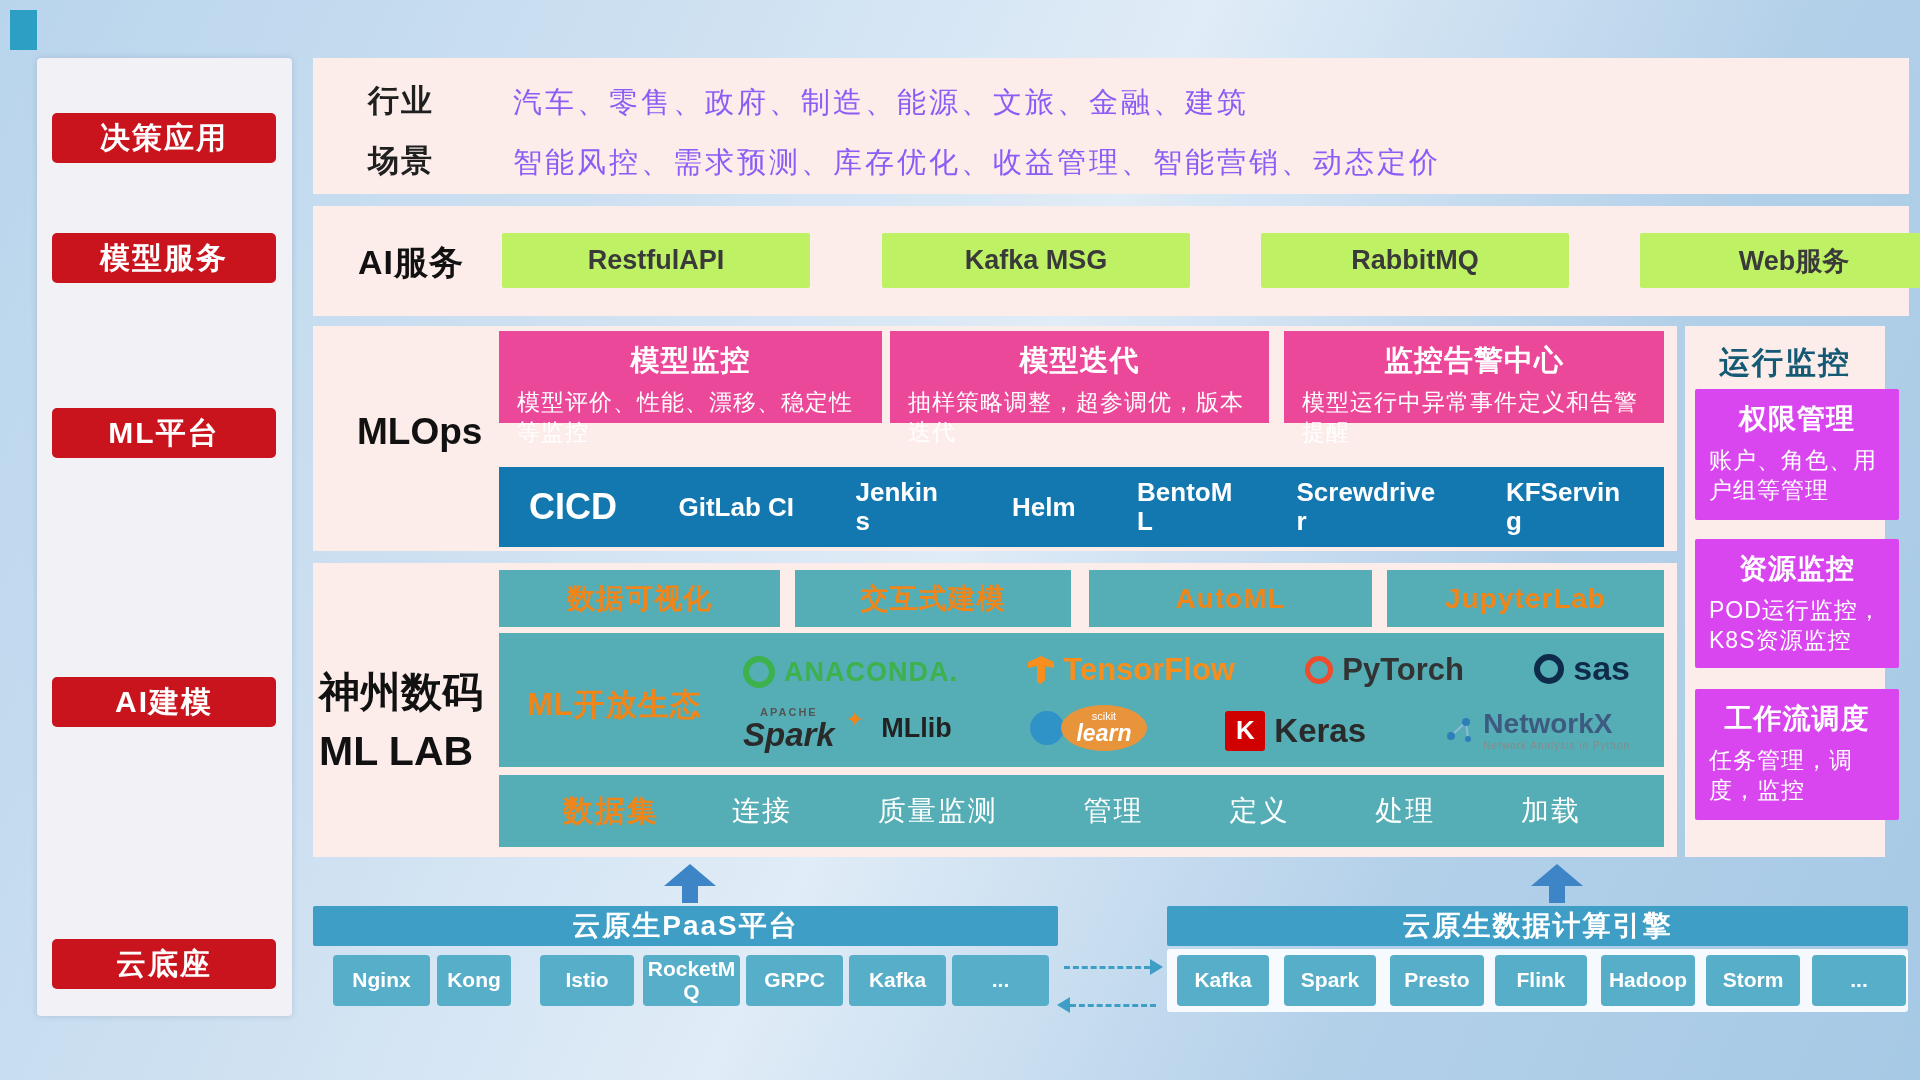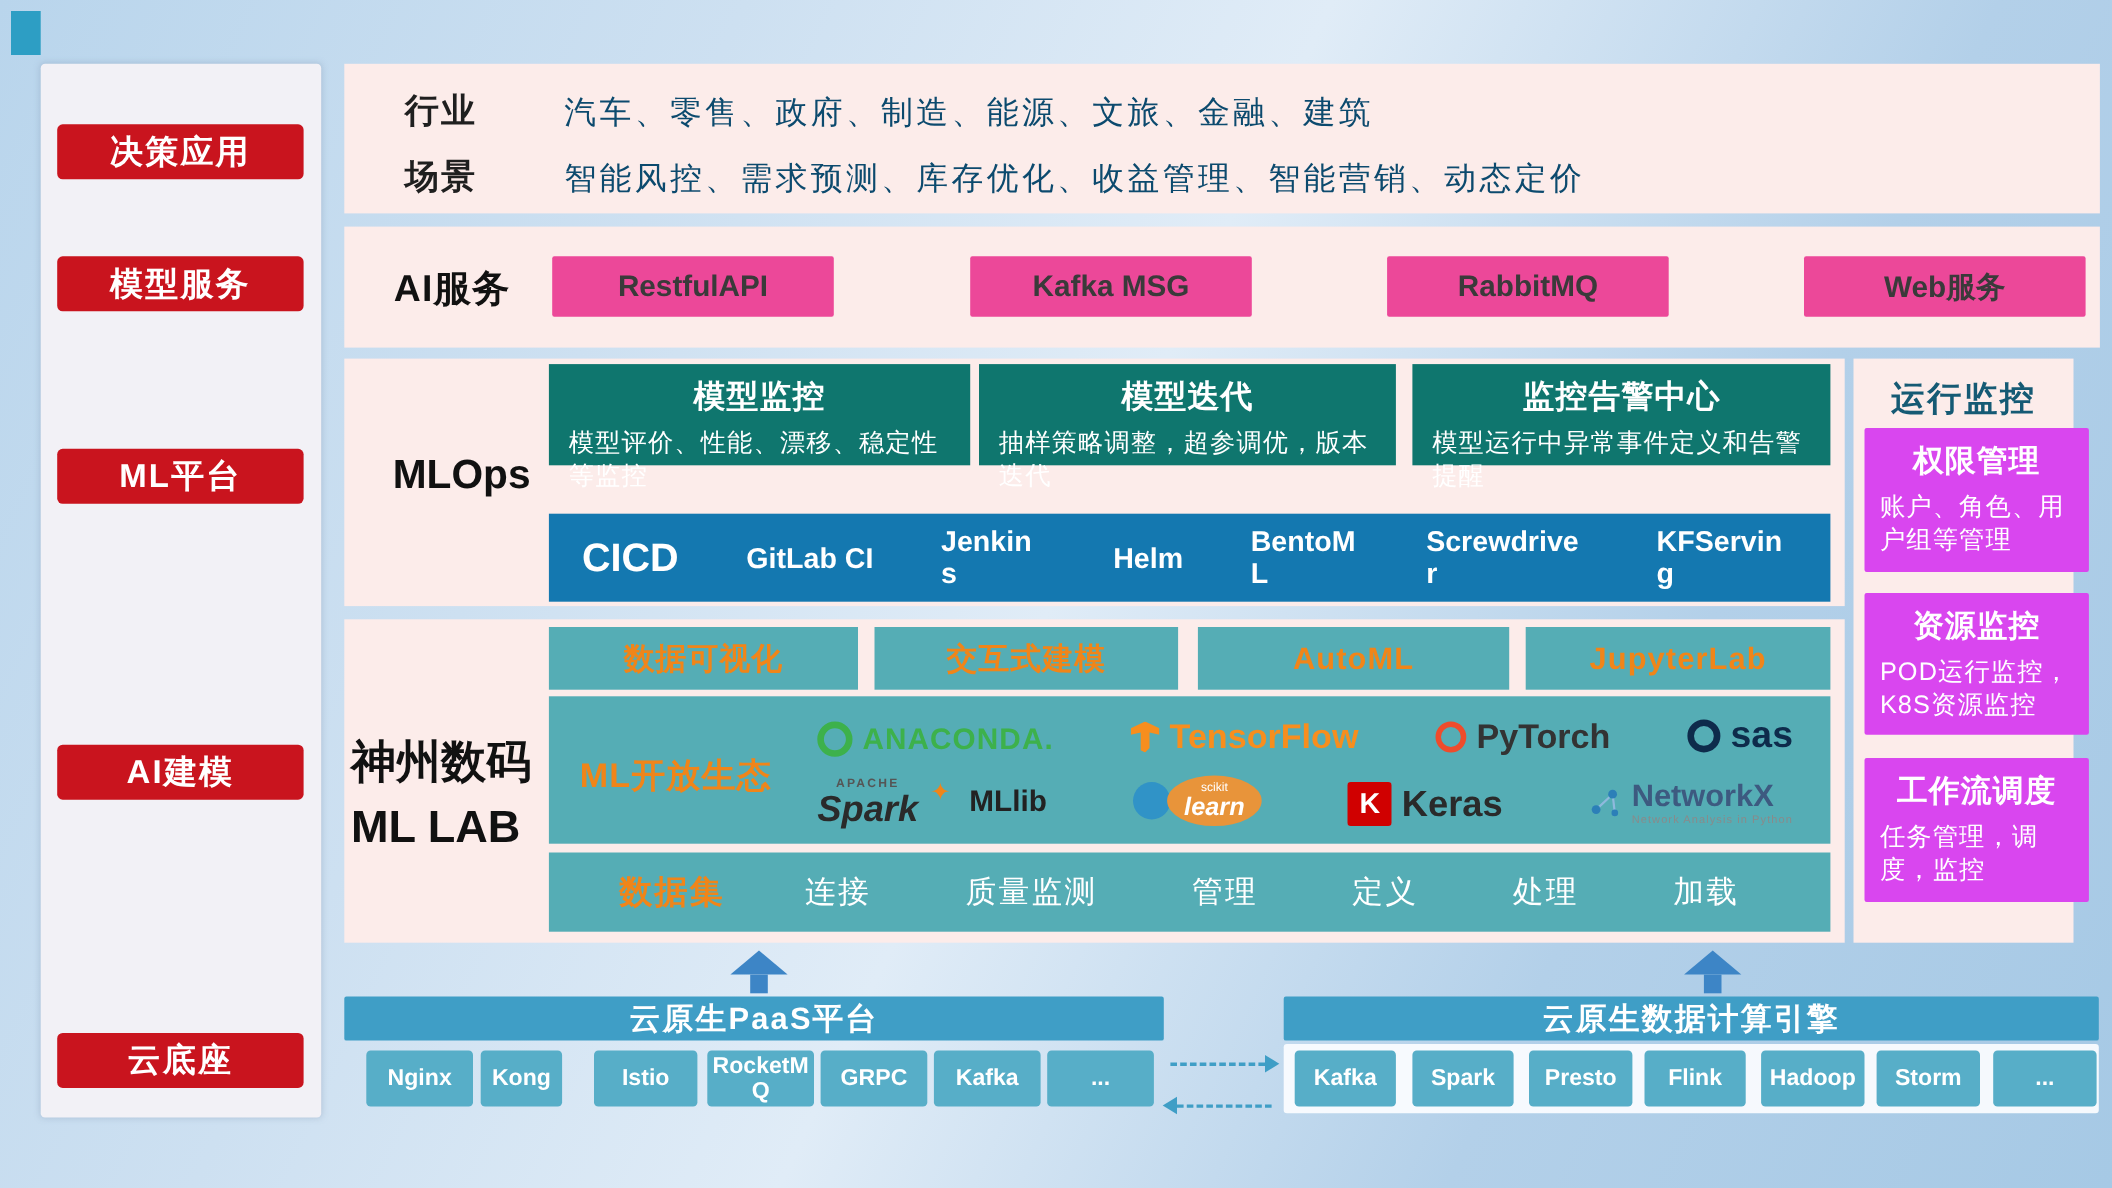--- a/index.html
+++ b/index.html
@@ -9,27 +9,27 @@
   .abs{position:absolute;}
   .flexc{display:flex;align-items:center;justify-content:center;}
 
   .corner{background:#2d9ec4;}
   .sidebar{background:#f2f1f6;border-radius:4px;box-shadow:0 0 6px rgba(120,140,170,.35);}
   .red-btn{left:52px;width:224px;height:50px;background:#c9141e;color:#fff;font-size:30px;font-weight:700;
     letter-spacing:2px;border-radius:5px;display:flex;align-items:center;justify-content:center;}
 
   .band{background:#fcecea;}
   .b-label{font-weight:700;color:#1f1f1f;font-size:31px;letter-spacing:2px;}
-  .b-text{font-size:29px;color:#0c4a6e;letter-spacing:3px;}
+  .b-text{font-size:29px;color:#8b5cf6;letter-spacing:3px;}
 
   .band2-label{font-size:34px;font-weight:700;color:#111;letter-spacing:1px;}
-  .gray-btn{top:27px;width:256px;height:55px;background:#ec4899;color:#3a3a3a;font-weight:700;font-size:27px;border-radius:2px;}
+  .gray-btn{top:27px;width:308px;height:55px;background:#bef264;color:#3a3a3a;font-weight:700;font-size:27px;border-radius:2px;}
 
   .mlops-label{font-size:37px;font-weight:700;color:#111;}
-  .blue-card{top:5px;height:92px;background:#0f766e;color:#fff;}
+  .blue-card{top:5px;height:92px;background:#ec4899;color:#fff;}
   .blue-card .t{text-align:center;font-size:29px;font-weight:700;margin-top:10px;letter-spacing:1px;}
   .blue-card .d{font-size:23px;line-height:1.3;padding:7px 18px 0 18px;letter-spacing:1px;}
   .cicd-bar{background:#1478b0;color:#fff;display:flex;align-items:center;justify-content:space-between;
     padding:0 38px 0 30px;box-sizing:border-box;}
   .cicd-label{font-size:36px;font-weight:700;}
   .cicd-item{font-size:26px;font-weight:700;line-height:1.1;}
   .wrap{word-break:break-all;}
 
   .mllab-label{font-size:41px;font-weight:700;color:#111;line-height:1.45;text-align:left;}
   .tool-btn{top:7px;height:57px;background:#55adb5;color:#f08519;font-weight:700;font-size:28px;letter-spacing:1px;}

